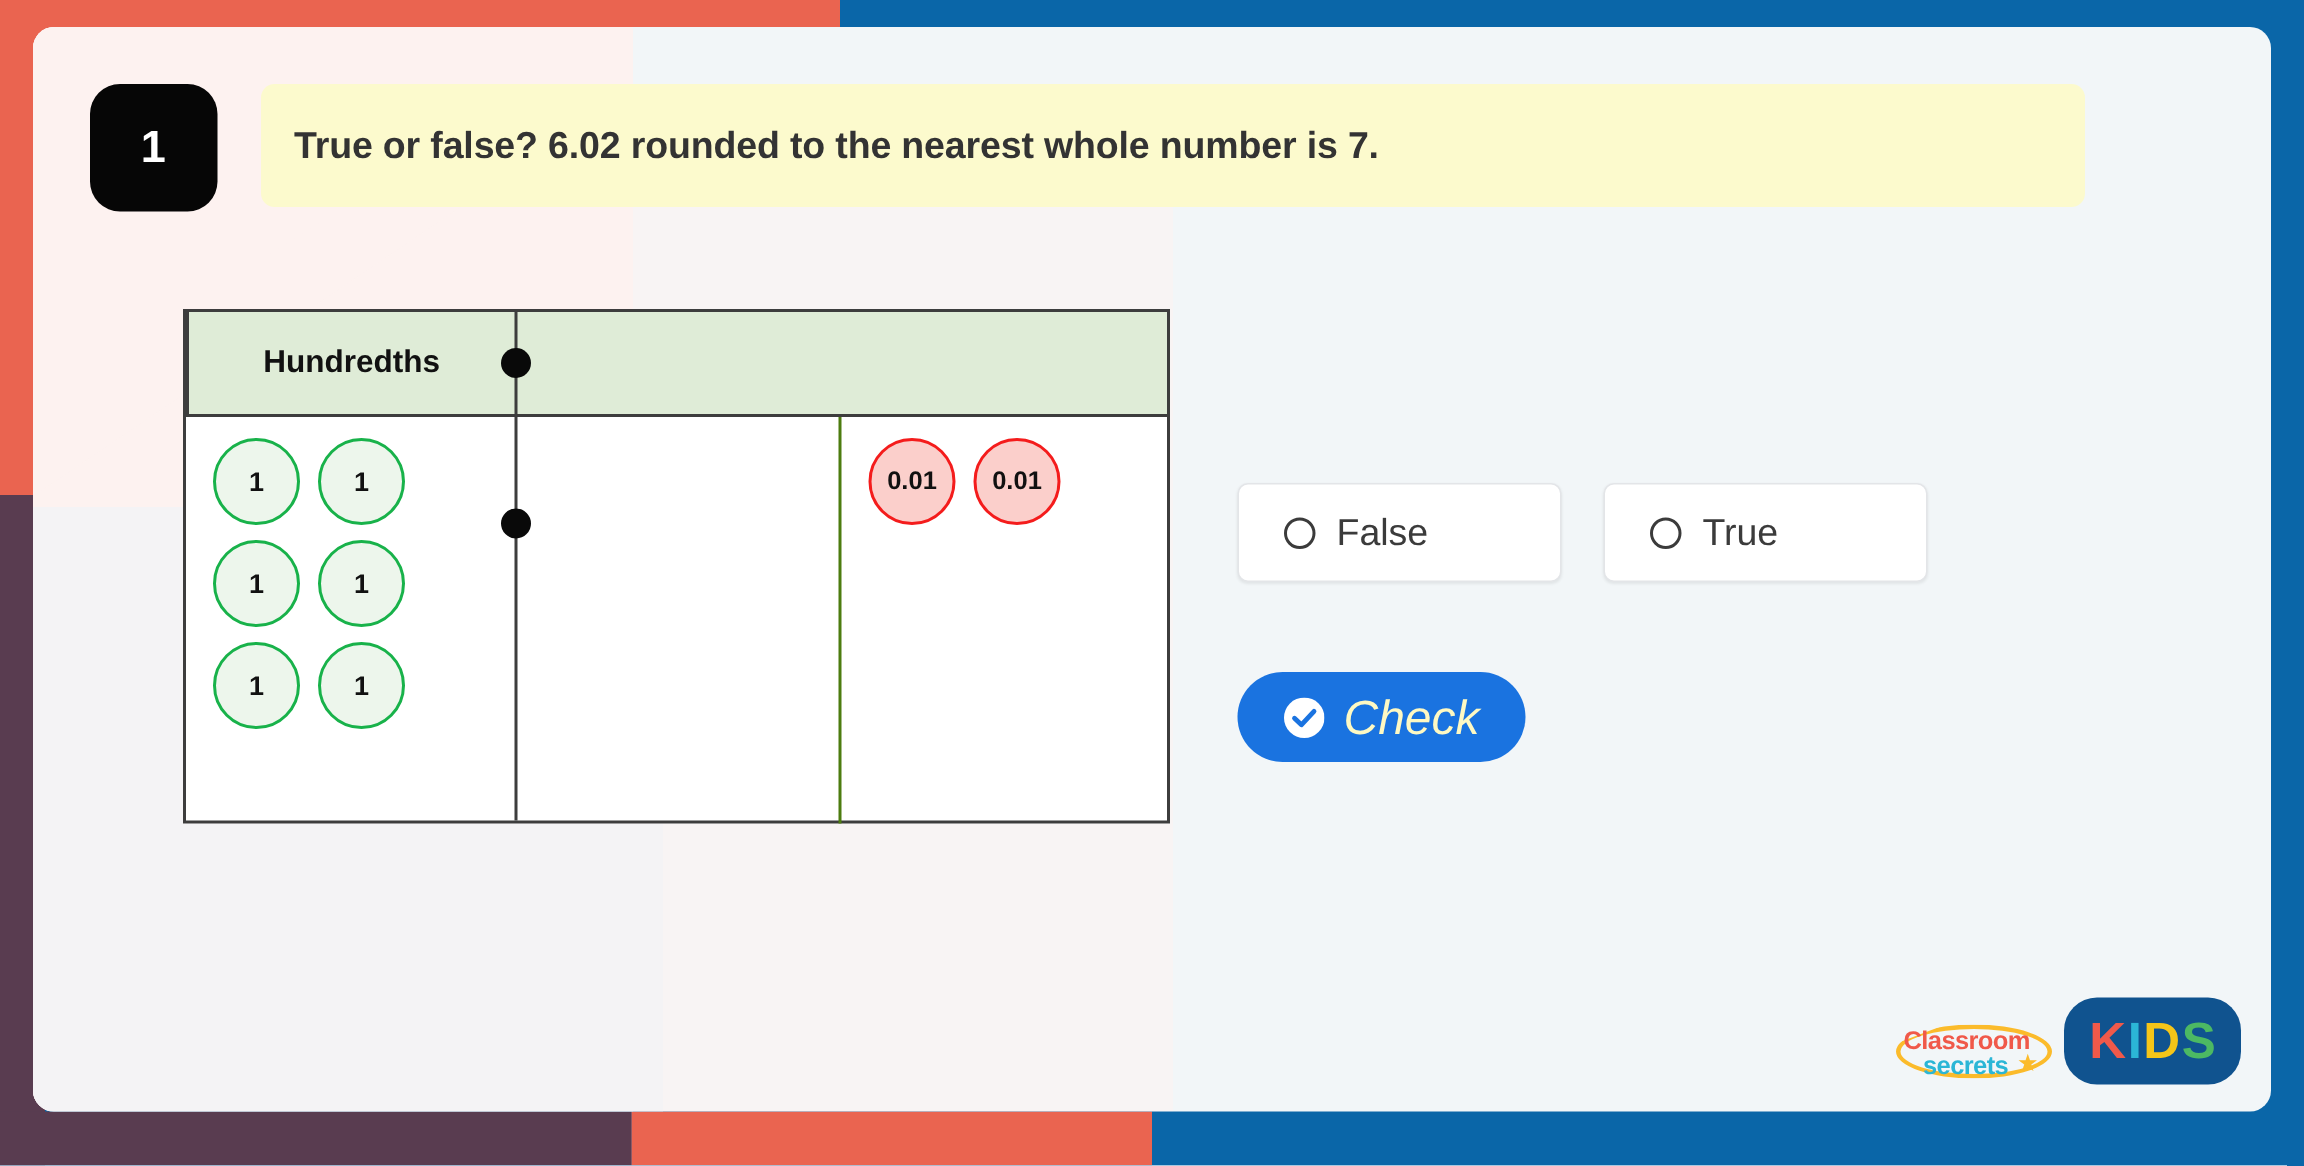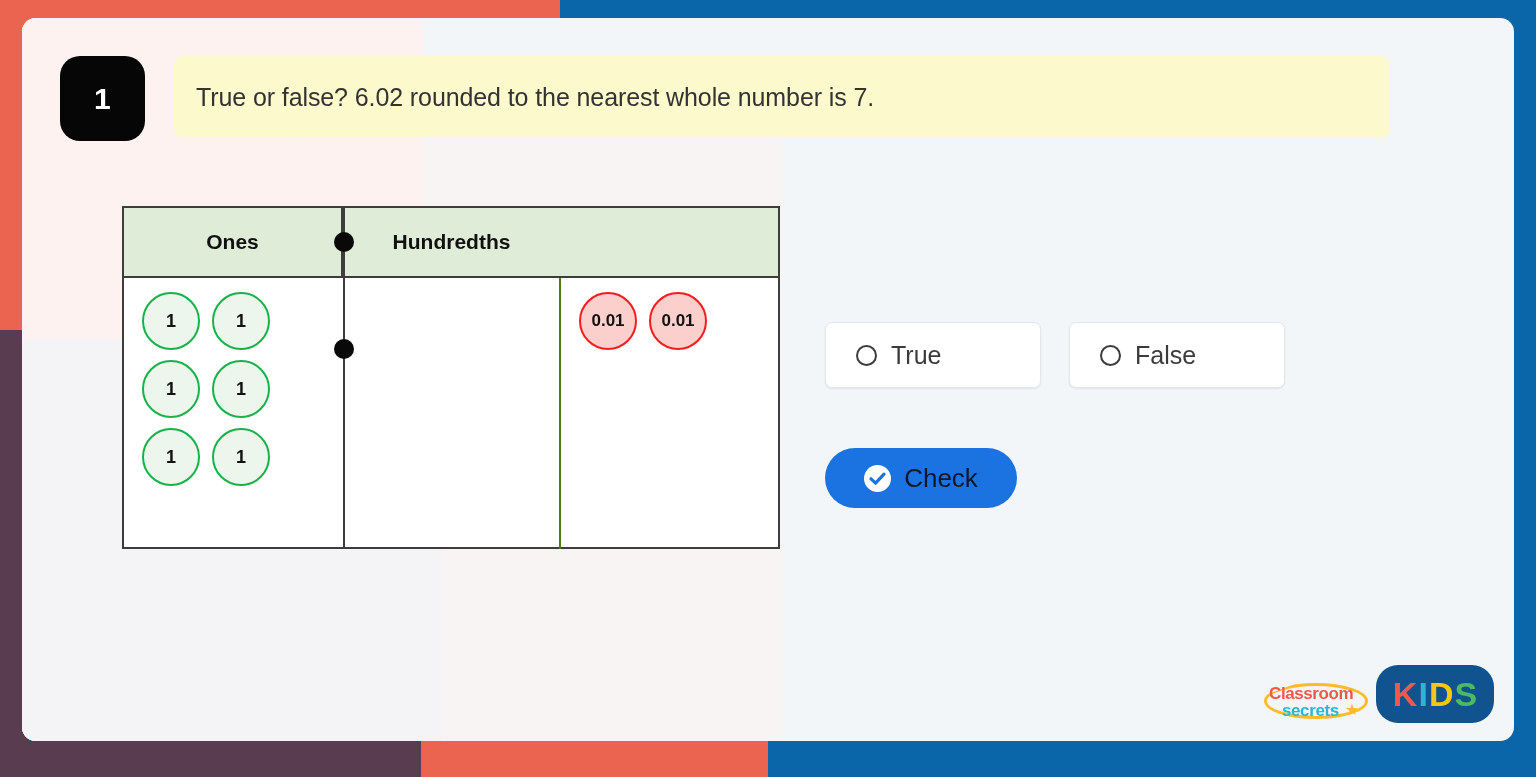--- a/index.html
+++ b/index.html
@@ -116,21 +116,21 @@
     height: 82px;
     background: #fcfacd;
     border-radius: 9px;
     display: flex;
     align-items: center;
     box-sizing: border-box;
     padding-left: 22px;
   }
   .q-text {
     font-size: 25px;
-    font-weight: normal;
+    font-weight: bold;
     color: #333333;
     letter-spacing: -0.1px;
   }
 
   
   .pv-table {
     position: absolute;
     left: 100px;
     top: 188px;
     width: 658px;
@@ -270,22 +270,23 @@
     cursor: pointer;
     border: none;
   }
   .check-icon {
     width: 27px;
     height: 27px;
     margin-right: 13px;
     flex: none;
   }
   .check-label {
-    color: #0f172a;
-    font-size: 26px;
+    color: #fef9c3;
+    font-size: 32px;
+    font-style: italic;
   }
 
   
   .logos {
     position: absolute;
     right: 20px;
     bottom: 18px;
     display: flex;
     align-items: center;
     gap: 8px;
@@ -368,21 +369,20 @@
       <span>1</span>
     </div>
 
     <div class="q-banner">
       <span class="q-text">True or false? 6.02 rounded to the nearest whole number is 7.</span>
     </div>
 
     <div class="pv-table">
 
       <div class="pv-head">
-        <div class="cell col-ones">Ones</div>
         <div class="cell col-hund">Hundredths</div>
       </div>
 
       <div class="pv-body">
         <div class="cell col-ones">
           <div class="counter-grid">
             <div class="counter counter-ones">1</div>
             <div class="counter counter-ones">1</div>
             <div class="counter counter-ones">1</div>
             <div class="counter counter-ones">1</div>
@@ -400,25 +400,25 @@
       </div>
 
       <div class="decimal-line"></div>
       <div class="decimal-dot dot-head"></div>
       <div class="decimal-dot dot-body"></div>
     </div>
 
     <div class="options">
       <div class="option">
         <span class="radio"></span>
-        <span class="option-label">True</span>
+        <span class="option-label">False</span>
       </div>
       <div class="option">
         <span class="radio"></span>
-        <span class="option-label">False</span>
+        <span class="option-label">True</span>
       </div>
     </div>
 
     <div class="check-btn">
       <span class="check-icon">
         <svg width="27" height="27" viewBox="0 0 27 27">
           <circle cx="13.5" cy="13.5" r="13.5" fill="#ffffff"></circle>
           <path d="M7 13.8 L11.6 18.2 L20 9.2" stroke="#1a73e0" stroke-width="3.2" fill="none" stroke-linecap="round" stroke-linejoin="round"></path>
         </svg>
       </span>

